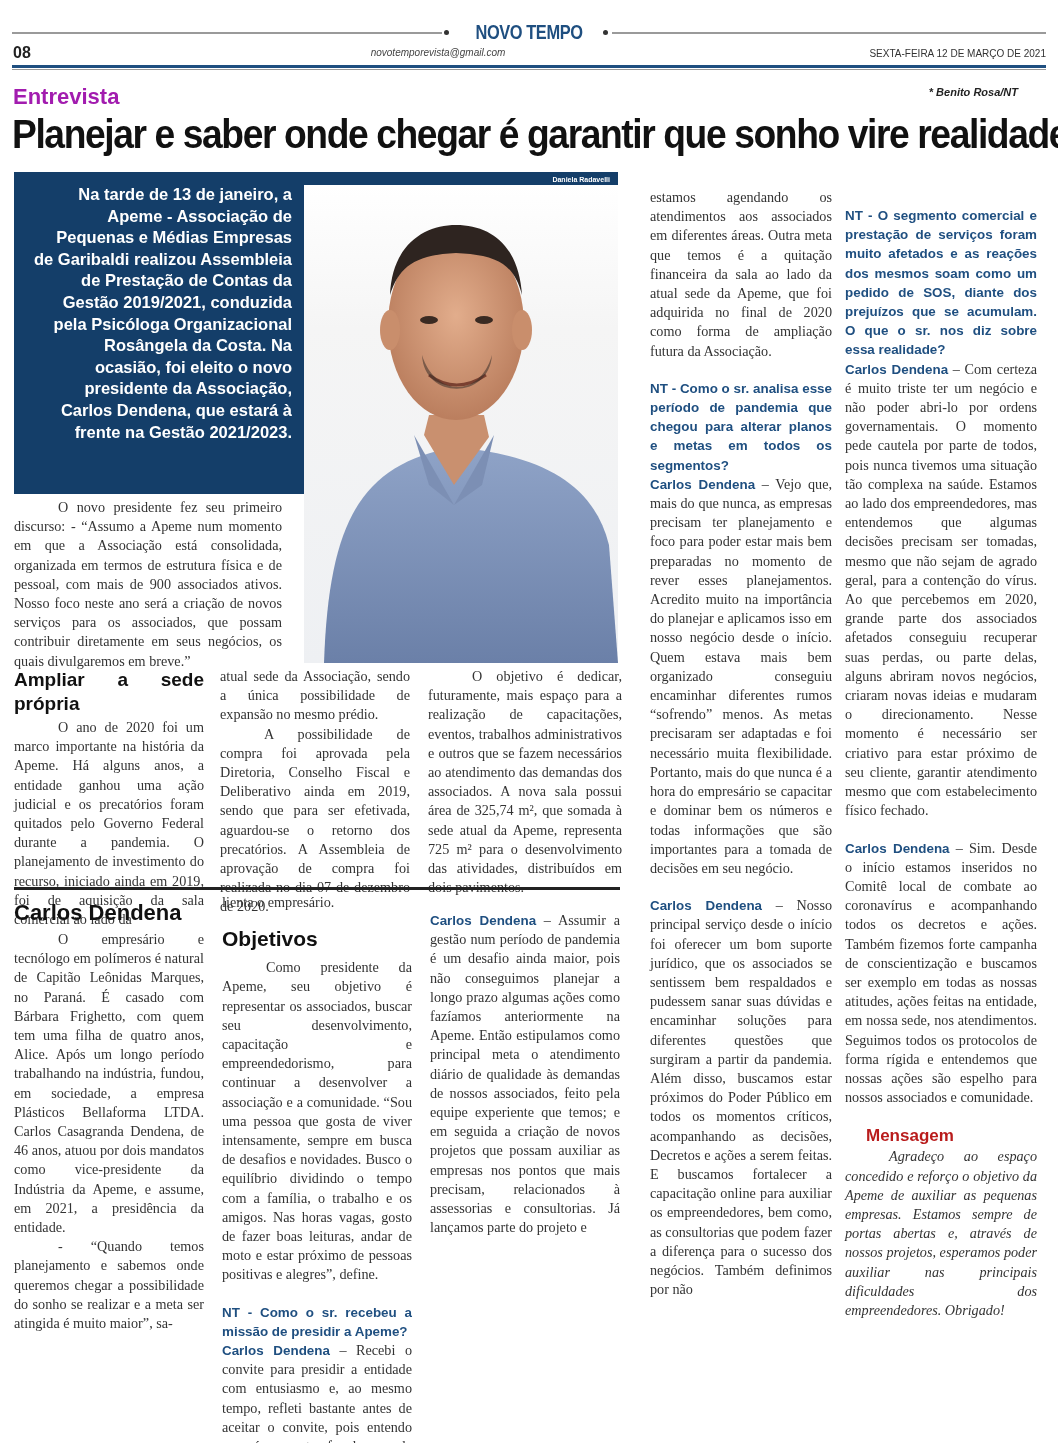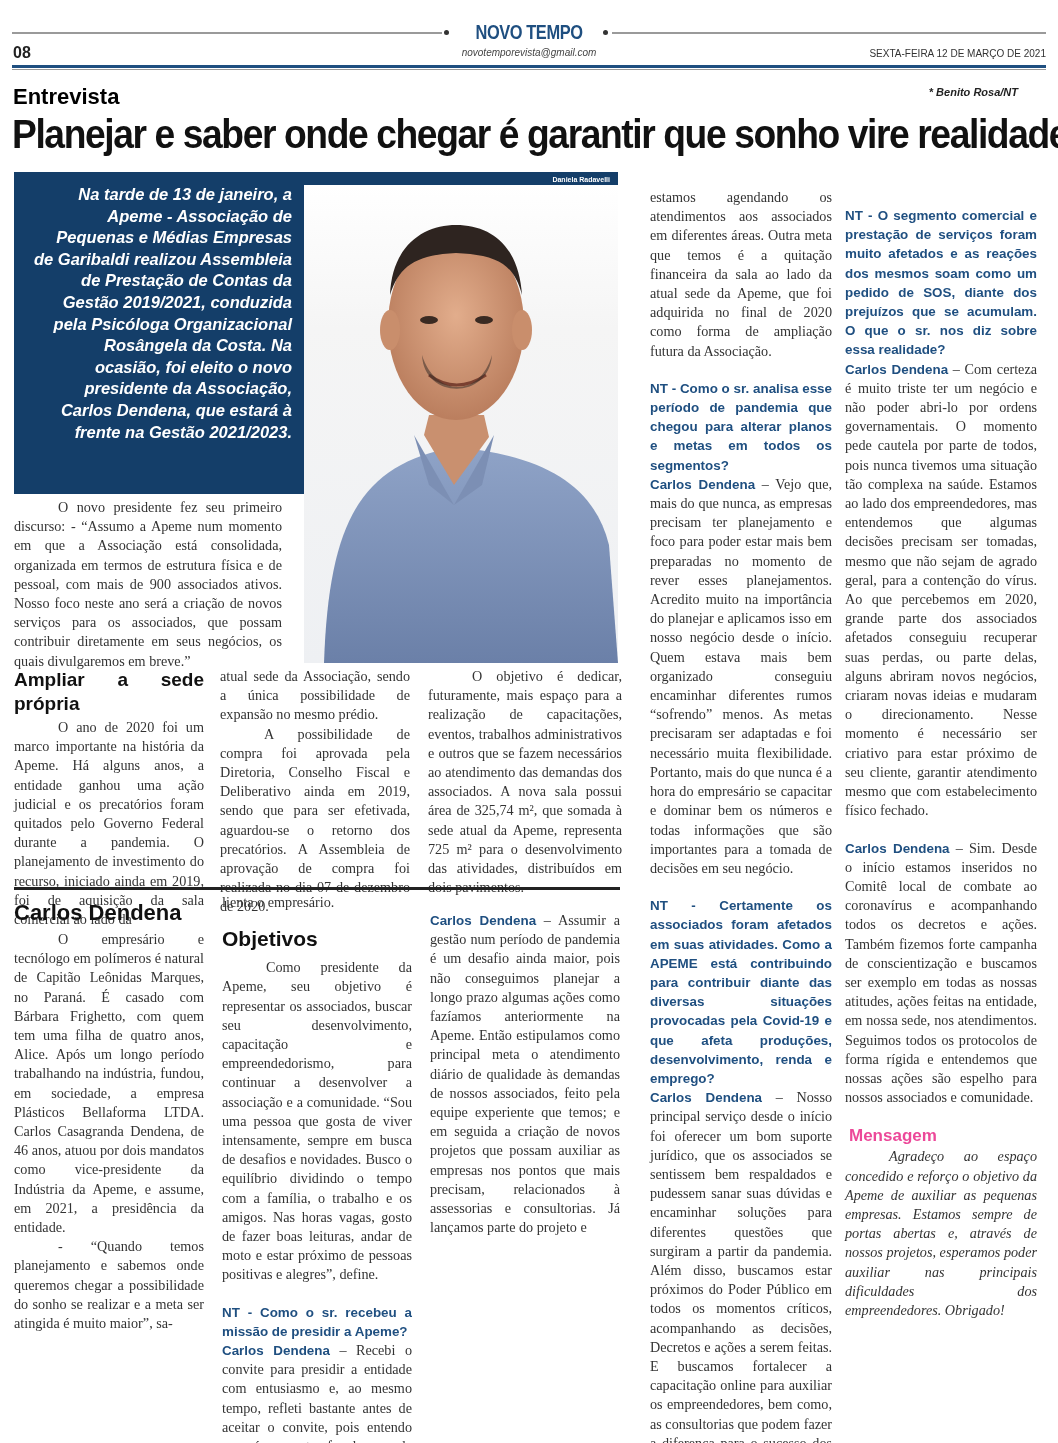--- a/index.html
+++ b/index.html
@@ -3,33 +3,33 @@
 <meta charset="utf-8">
 <style>
   html, body { margin:0; padding:0; background:#fff; }
   body { width:1058px; height:1443px; position:relative; overflow:hidden; color:#2a2a2a; }
   .sans { font-family:"Liberation Sans", sans-serif; }
 
   
   .mast-line { position:absolute; top:32px; height:2px; background:#9a9a9a; }
   .mast-dot { position:absolute; top:30px; width:5px; height:5px; border-radius:50%; background:#333; }
   .brand { position:absolute; top:21px; left:0; width:1058px; text-align:center; font-family:"Liberation Sans", sans-serif; font-weight:bold; color:#1f4f80; font-size:20px; letter-spacing:-0.5px; transform:scaleX(0.82); }
-  .email { position:absolute; top:47px; left:0; width:1058px; text-align:center; font-family:"Liberation Sans", sans-serif; font-style:italic; font-size:10px; color:#444; }
+  .email { position:absolute; top:47px; left:0; width:876px; text-align:center; font-family:"Liberation Sans", sans-serif; font-style:italic; font-size:10px; color:#444; }
   .pagenum { position:absolute; top:44px; left:13px; font-family:"Liberation Sans", sans-serif; font-weight:bold; font-size:16px; color:#222; }
   .date { position:absolute; top:48px; right:12px; font-family:"Liberation Sans", sans-serif; font-size:10px; color:#333; }
   .rule-blue { position:absolute; left:12px; right:12px; top:65px; height:3px; background:#1f4f80; }
   .rule-grey { position:absolute; left:12px; right:12px; top:69px; height:1px; background:#999; }
 
-  .section { position:absolute; top:84px; left:13px; font-family:"Liberation Sans", sans-serif; font-weight:bold; font-size:22px; color:#000000; }
+  .section { position:absolute; top:84px; left:13px; font-family:"Liberation Sans", sans-serif; font-weight:bold; font-size:22px; color:#a21caf; }
   .credit { position:absolute; top:86px; right:40px; font-family:"Liberation Sans", sans-serif; font-style:italic; font-weight:bold; font-size:11px; color:#222; }
   .headline { position:absolute; top:112px; left:12px; width:1040px; font-family:"Liberation Sans", sans-serif; font-weight:bold; font-size:40px; letter-spacing:-1.5px; color:#111; white-space:nowrap; transform-origin:left top; transform:scaleX(0.93); }
 
   
   .leadbox { position:absolute; left:14px; top:172px; width:604px; height:322px; background:#143e69; }
-  .lead { position:absolute; left:20px; top:12px; width:258px; text-align:right; font-family:"Liberation Sans", sans-serif; font-weight:bold; font-style:italic; color:#fff; font-size:16.5px; line-height:21.6px; }
+  .lead { position:absolute; left:20px; top:12px; width:258px; text-align:right; font-family:"Liberation Sans", sans-serif; font-weight:bold; color:#fff; font-size:16.5px; line-height:21.6px; }
   .photo { position:absolute; left:290px; top:13px; width:314px; height:478px; background:linear-gradient(180deg,#ffffff 0%,#f5f5f5 30%,#eef0f3 100%); overflow:hidden; }
   .photo-credit { position:absolute; top:4px; right:8px; font-family:"Liberation Sans", sans-serif; font-weight:bold; font-size:7px; color:#fff; }
 
   
   .col { position:absolute; font-family:"Liberation Serif", serif; font-size:14.2px; line-height:19.2px; color:#333; text-align:justify; hyphens:auto; }
   .col p { margin:0; }
   .ind { text-indent:44px; }
   .q { font-family:"Liberation Sans", sans-serif; font-weight:bold; color:#1f4f80; font-size:13.4px; line-height:19.2px; margin:0; text-align:justify; }
   .who { font-family:"Liberation Sans", sans-serif; font-weight:bold; color:#1f4f80; font-size:13.4px; }
   .gap { height:18px; }
@@ -124,26 +124,25 @@
   <div class="gap"></div>
   <p><span class="who">Carlos Dendena</span> <span>– Assumir a gestão num período de pandemia é um desafio ainda maior, pois não conseguimos planejar a longo prazo algumas ações como fazíamos anteriormente na Apeme. Então estipulamos como principal meta o atendimento diário de qualidade às demandas de nossos associados, feito pela equipe experiente que temos; e em seguida a criação de novos projetos que possam auxiliar as empresas nos pontos que mais precisam, relacionados à assessorias e consultorias. Já lançamos parte do projeto e</span></p>
 </div>
 
 <div class="col" style="left:650px; top:188px; width:182px;">
   <p>estamos agendando os atendimentos aos associados em diferentes áreas. Outra meta que temos é a quitação financeira da sala ao lado da atual sede da Apeme, que foi adquirida no final de 2020 como forma de ampliação futura da Associação.</p>
   <div class="gap"></div>
   <p class="q">NT - Como o sr. analisa esse período de pandemia que chegou para alterar planos e metas em todos os segmentos?</p>
   <p><span class="who">Carlos Dendena</span> <span>– Vejo que, mais do que nunca, as empresas precisam ter planejamento e foco para poder estar mais bem preparadas no momento de rever esses planejamentos. Acredito muito na importância do planejar e aplicamos isso em nosso negócio desde o início. Quem estava mais bem organizado conseguiu encaminhar diferentes rumos “sofrendo” menos. As metas precisaram ser adaptadas e foi necessário muita flexibilidade. Portanto, mais do que nunca é a hora do empresário se capacitar e dominar bem os números e todas informações que são importantes para a tomada de decisões em seu negócio.</span></p>
   <div class="gap"></div>
-  <p class="q">NT - Certamente os associados foram afetados em suas atividades. Como a APEME está contribuindo para contribuir diante das diversas situações provocadas pela Covid-19 e que afeta produções, desenvolvimento, renda e emprego?</p>
   <p><span class="who">Carlos Dendena</span> <span>– Nosso principal serviço desde o início foi oferecer um bom suporte jurídico, que os associados se sentissem bem respaldados e pudessem sanar suas dúvidas e encaminhar soluções para diferentes questões que surgiram a partir da pandemia. Além disso, buscamos estar próximos do Poder Público em todos os momentos críticos, acompanhando as decisões, Decretos e ações a serem feitas. E buscamos fortalecer a capacitação online para auxiliar os empreendedores, bem como, as consultorias que podem fazer a diferença para o sucesso dos negócios. Também definimos por não</span></p>
 </div>
 
 <div class="col" style="left:845px; top:188px; width:192px;">
   <div class="gap"></div>
   <p class="q">NT - O segmento comercial e prestação de serviços foram muito afetados e as reações dos mesmos soam como um pedido de SOS, diante dos prejuízos que se acumulam. O que o sr. nos diz sobre essa realidade?</p>
   <p><span class="who">Carlos Dendena</span> <span>– Com certeza é muito triste ter um negócio e não poder abri-lo por ordens governamentais. O momento pede cautela por parte de todos, pois nunca tivemos uma situação tão complexa na saúde. Estamos ao lado dos empreendedores, mas entendemos que algumas decisões precisam ser tomadas, mesmo que não sejam de agrado geral, para a contenção do vírus. Ao que percebemos em 2020, grande parte dos associados afetados conseguiu recuperar suas perdas, ou parte delas, alguns abriram novos negócios, criaram novas ideias e mudaram o direcionamento. Nesse momento é necessário ser criativo para estar próximo de seu cliente, garantir atendimento mesmo que com estabelecimento físico fechado.</span></p>
   <div class="gap"></div>
   <p><span class="who">Carlos Dendena</span> <span>– Sim. Desde o início estamos inseridos no Comitê local de combate ao coronavírus e acompanhando todos os decretos e ações. Também fizemos forte campanha de conscientização e buscamos ser exemplo em todas as nossas atitudes, ações feitas na entidade, em nossa sede, nos atendimentos. Seguimos todos os protocolos de forma rígida e entendemos que nossas ações são espelho para nossos associados e comunidade.</span></p>
   <div class="gap"></div>
-  <div class="sans" style="font-weight:bold; color:#ec4899; font-size:17px; line-height:22px; margin-left:4px;">Mensagem</div>
+  <div class="sans" style="font-weight:bold; color:#b91c1c; font-size:17px; line-height:22px; margin-left:21px;">Mensagem</div>
   <p class="ind msg">Agradeço ao espaço concedido e reforço o objetivo da Apeme de auxiliar as pequenas empresas. Estamos sempre de portas abertas e, através de nossos projetos, esperamos poder auxiliar nas principais dificuldades dos empreendedores. Obrigado!</p>
 </div>
 
 </body></html>

